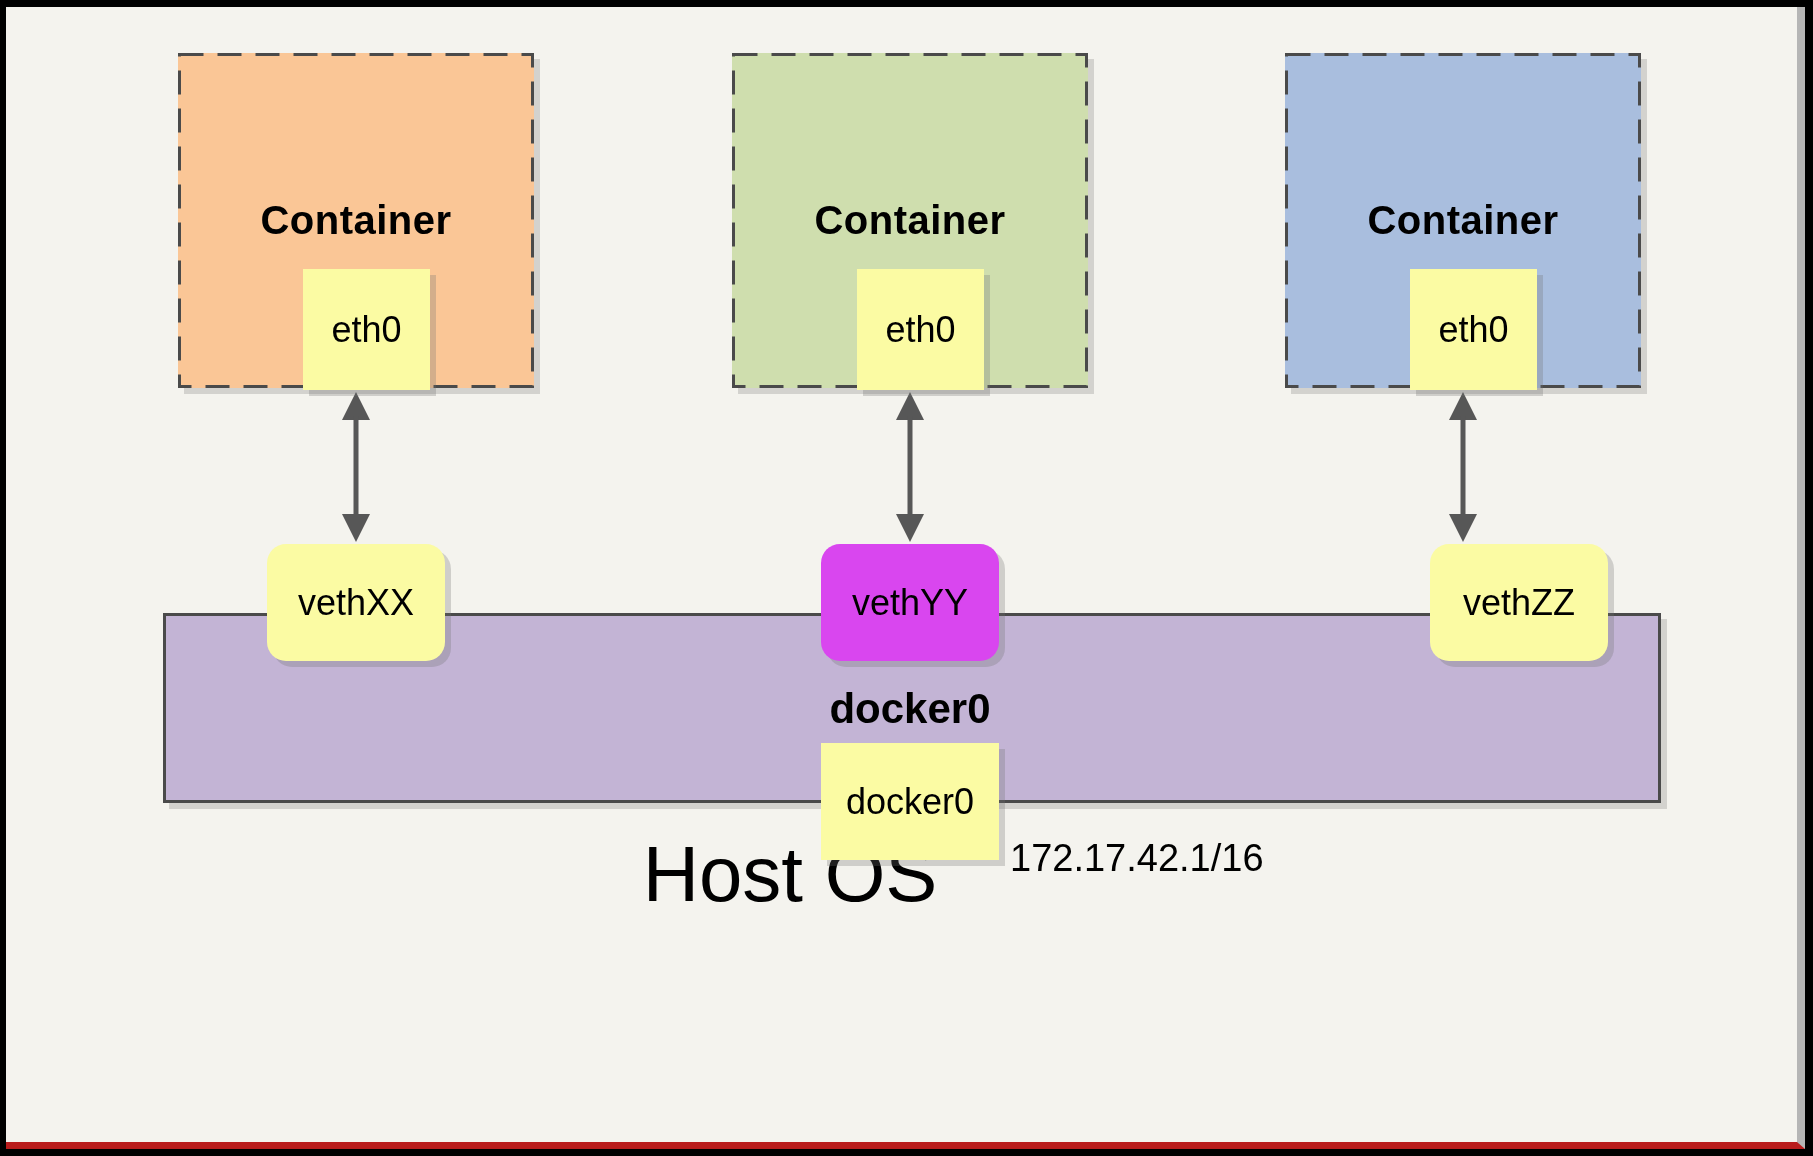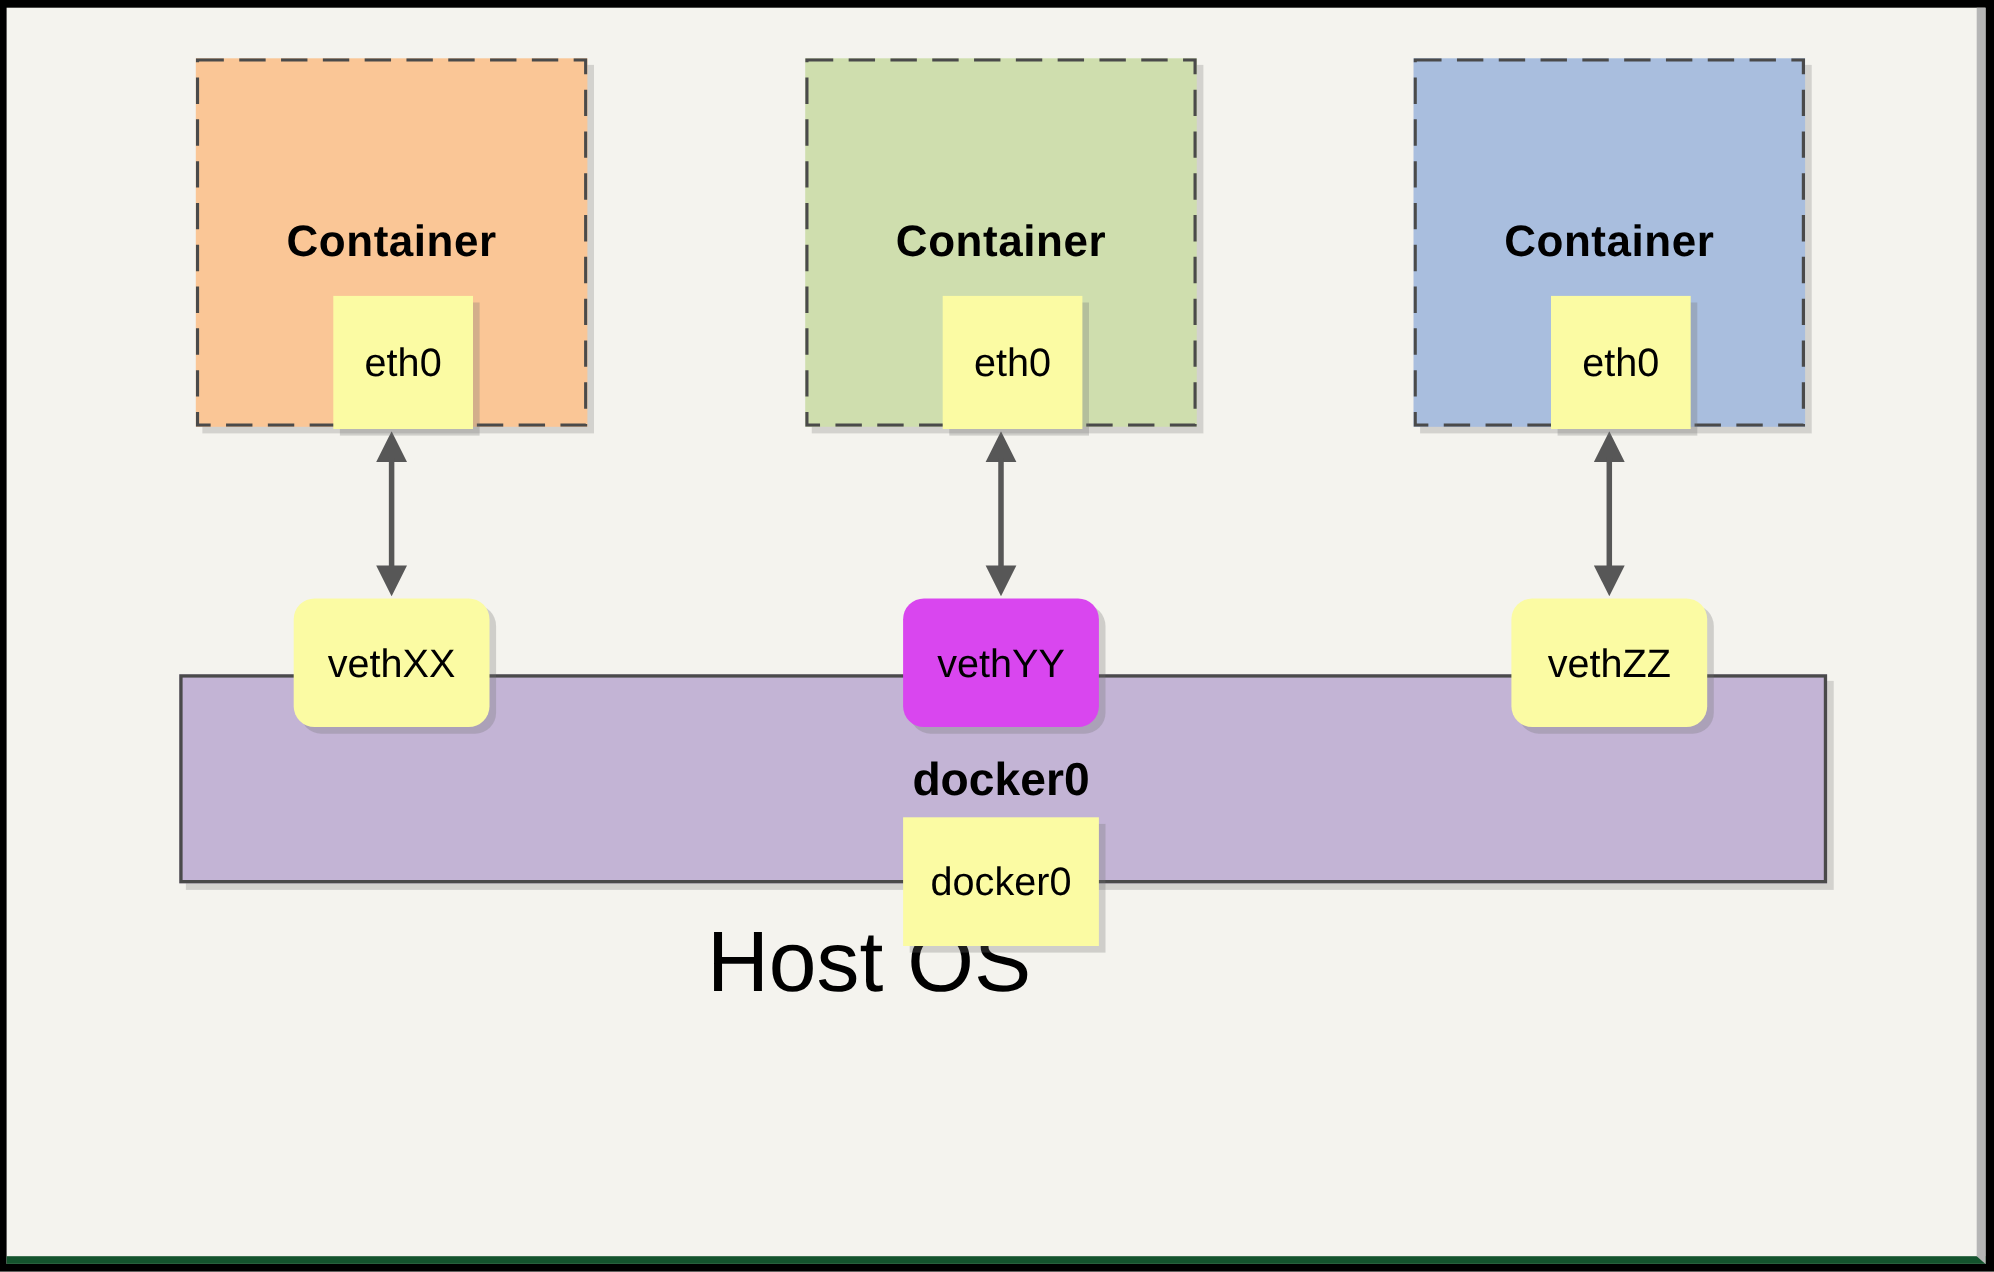--- a/index.html
+++ b/index.html
@@ -3,21 +3,21 @@
 <meta charset="utf-8">
 <style>
   html,body{margin:0;padding:0;}
   body{
     width:1813px;height:1156px;position:relative;background:#000;
     font-family:"Liberation Sans","DejaVu Sans",sans-serif;color:#000;
     overflow:hidden;
   }
   .canvas{
     position:absolute;top:7px;left:6px;right:8px;bottom:7px;
-    border-right:8px solid #B5B5B5;border-bottom:7px solid #14532d;
+    border-right:8px solid #B5B5B5;border-bottom:7px solid #b91c1c;
     box-sizing:border-box;
   }
   .abs{position:absolute;box-sizing:border-box;}
   
   .container-box{
     width:356px;height:335px;top:46px;
     box-shadow:6px 6px 0 rgba(110,110,110,0.25);
     display:flex;align-items:center;justify-content:center;
     z-index:1;
   }
@@ -32,21 +32,21 @@
     font-size:36px;z-index:2;
   }
   .eth-box{width:127px;height:121px;top:262px;}
   .veth-box{width:178px;height:117px;top:537px;border-radius:19px;}
   .dockerif-box{width:178px;height:117px;top:736px;left:815px;}
   
   .arrow{width:32px;height:150px;top:385px;z-index:1;}
   
   .c1 .container-box{left:172px;} .c1 .eth-box{left:297px;} .c1 .arrow{left:334px;} .c1 .veth-box{left:261px;}
   .c2 .container-box{left:726px;} .c2 .eth-box{left:851px;} .c2 .arrow{left:888px;} .c2 .veth-box{left:815px;}
-  .c3 .container-box{left:1279px;}.c3 .eth-box{left:1404px;}.c3 .arrow{left:1441px;}.c3 .veth-box{left:1368px;}
+  .c3 .container-box{left:1279px;}.c3 .eth-box{left:1404px;}.c3 .arrow{left:1441px;}.c3 .veth-box{left:1424px;}
   
   .bridge-bar{
     left:157px;top:606px;width:1498px;height:190px;
     border:3px solid #4A4A4A;
     box-shadow:6px 6px 0 rgba(110,110,110,0.25);
     z-index:0;
   }
   .bridge-label{
     left:804px;top:680px;width:200px;height:44px;line-height:44px;
     text-align:center;font-size:42px;font-weight:bold;z-index:2;
@@ -122,16 +122,17 @@
     <div class="abs ybox veth-box" style="background: rgb(251, 251, 163);">
       <span>vethZZ</span>
     </div>
   </div>
 
   <div class="abs bridge-bar" style="background: rgb(195, 180, 213);"></div>
   <div class="abs bridge-label">docker0</div>
   <div class="abs ybox dockerif-box" style="background: rgb(251, 251, 163);">
     <span>docker0</span>
   </div>
+  <div class="abs bridge-ip">172.17.42.1/16</div>
 
   <div class="abs host-label">Host OS</div>
 
 </div>
 
 </body></html>

